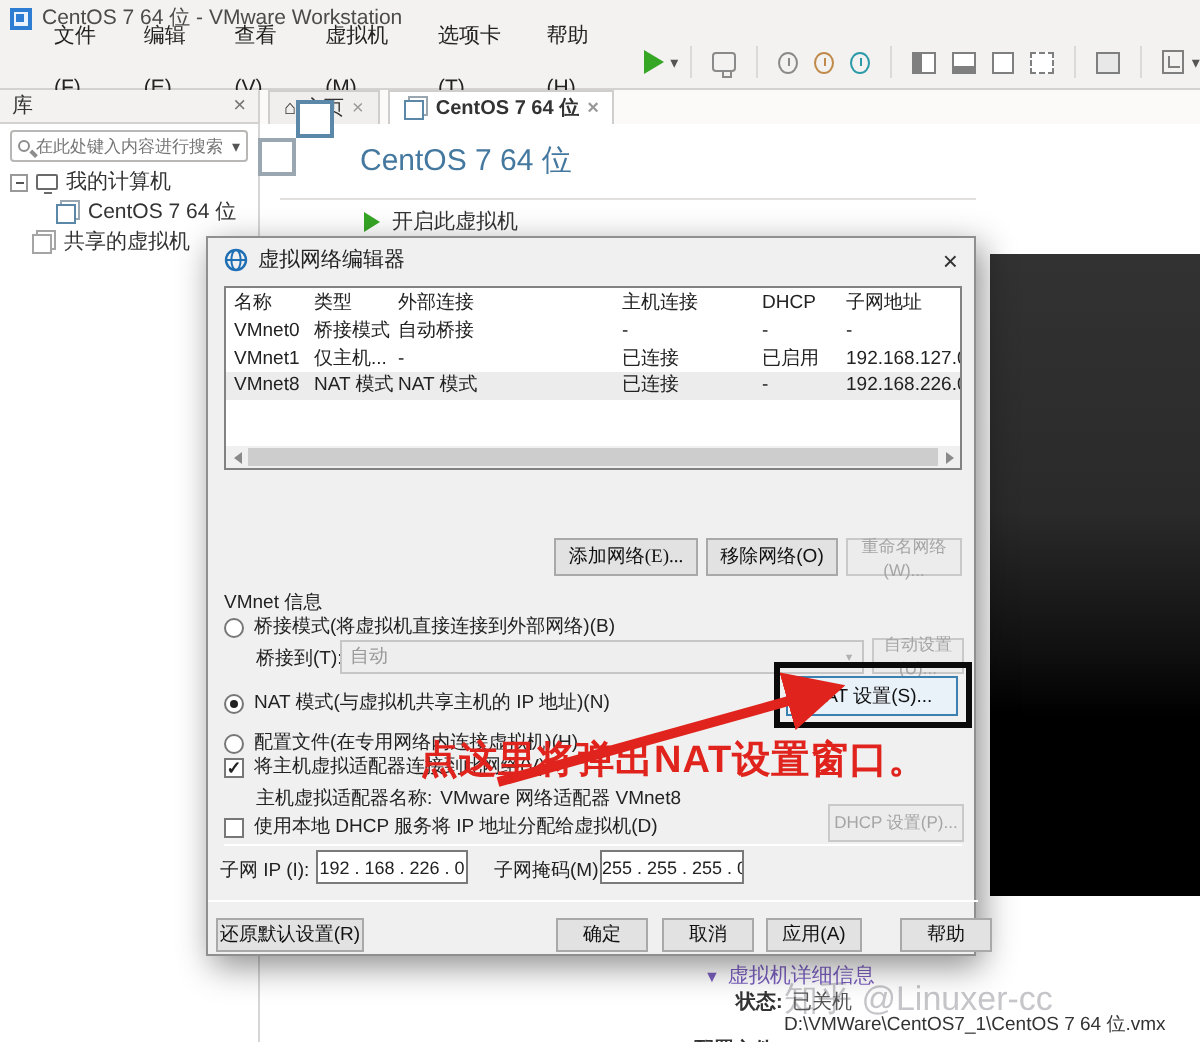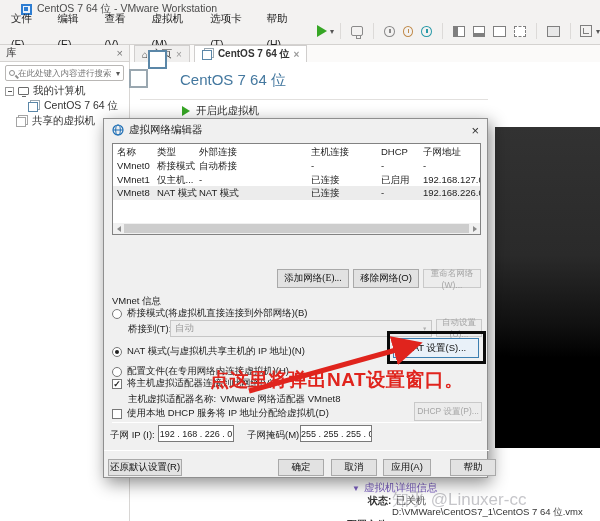--- a/index.html
+++ b/index.html
@@ -1,24 +1,24 @@
 <!DOCTYPE html>
 <html><head>
 <meta charset="utf-8">
 <style>
   * { margin:0; padding:0; box-sizing:border-box; }
   html,body { width:600px; height:521px; font-family:"Liberation Sans",sans-serif; background:#fff; overflow:hidden; }
   body { position:relative; }
   .abs { position:absolute; }
 
   
-  .titlebar { left:0; top:0; width:600px; height:18px; background:#f3f2f1; display:flex; align-items:center; gap:5px; padding-left:21px; font-size:10.5px; color:#4b4b4b; }
+  .titlebar { left:0; top:0; width:600px; height:18px; background:#f3f2f1; display:flex; align-items:center; gap:5px; padding-left:5px; font-size:10.5px; color:#4b4b4b; }
   .vmw-logo { width:11px; height:11px; border:2px solid #2d7dd2; background:#eaf2fb; position:relative; }
   .vmw-logo::after { content:""; position:absolute; left:1px; top:1px; width:4px; height:4px; background:#2d7dd2; }
-  .menubar { left:0; top:18px; width:600px; height:27px; background:#f3f2f1; border-bottom:1px solid #d4d2d0; display:flex; align-items:center; padding-left:4px; font-size:10.5px; color:#222; }
+  .menubar { left:0; top:18px; width:600px; height:27px; background:#f3f2f1; border-bottom:1px solid #d4d2d0; display:flex; align-items:center; padding-left:20px; font-size:10.5px; color:#222; }
   .menu-item { padding:0 7px; line-height:26px; }
   .tb-sep { width:1px; height:16px; background:#dcdad8; margin:0 6px; }
   .play-tri { width:0; height:0; border-left:10px solid #36a625; border-top:6px solid transparent; border-bottom:6px solid transparent; margin:0 3px 0 10px; }
   .caret { font-size:8px; color:#555; }
   .tb-ico { margin:0 4px; }
   .dev-ico { width:13px; height:10px; border:1.5px solid #8a8a8a; border-radius:2px; position:relative; }
   .dev-ico::after { content:""; position:absolute; left:4px; bottom:-4px; width:3px; height:3px; border:1.5px solid #8a8a8a; border-top:none; }
   .clock { width:11px; height:11px; border-radius:50%; border:1.5px solid #8a8a8a; position:relative; }
   .clock::after { content:""; position:absolute; left:4px; top:2px; width:1.5px; height:4px; background:#8a8a8a; }
   .clock.tan { border-color:#c08a4a; } .clock.tan::after { background:#c08a4a; }

